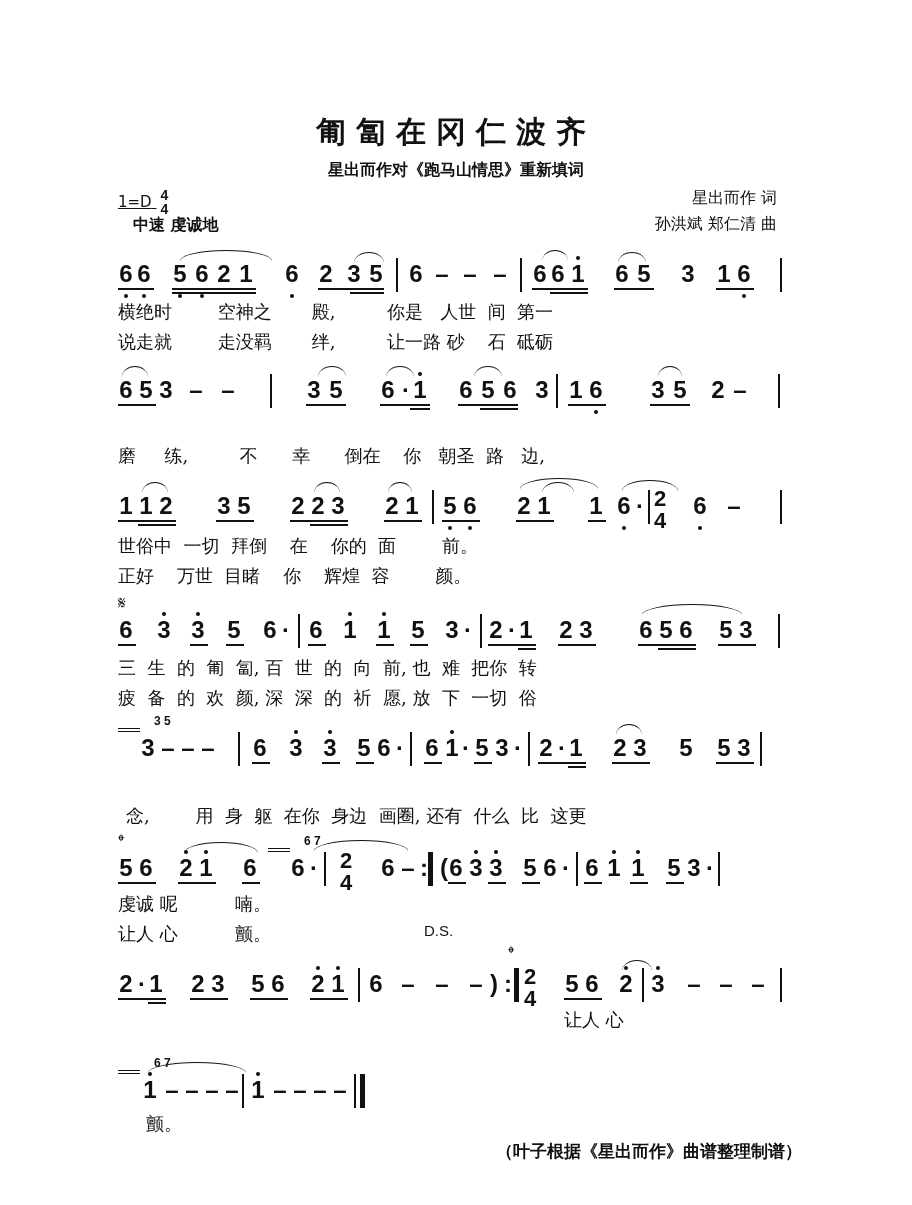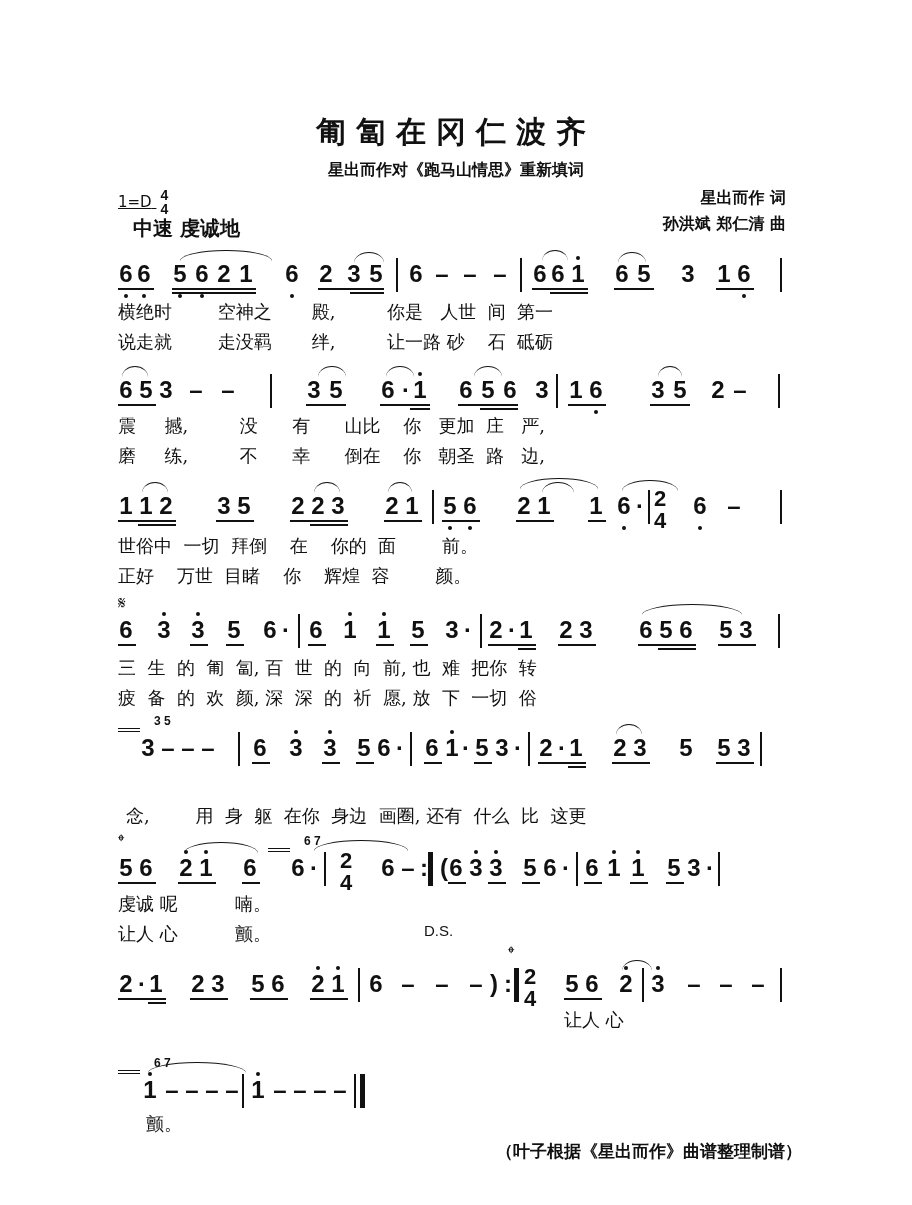--- a/index.html
+++ b/index.html
@@ -3,22 +3,22 @@
 <meta charset="utf-8">
 <style>
   html,body{margin:0;padding:0;background:#fff;}
   body{width:912px;height:1205px;position:relative;overflow:hidden;font-family:"DejaVu Sans","Liberation Sans",sans-serif;color:#111;}
   .abs{position:absolute;}
   .title{left:0;width:912px;top:112px;text-align:center;font-family:"DejaVu Serif","Liberation Serif",serif;font-size:30px;font-weight:bold;letter-spacing:10px;}
   .subtitle{left:0;width:912px;top:160px;text-align:center;font-size:16px;font-weight:bold;}
   .key{left:118px;top:188px;font-size:15px;text-decoration:underline;}
   .ts{display:inline-block;vertical-align:middle;text-align:center;font-weight:bold;font-family:"Liberation Sans",sans-serif;line-height:14px;}
   .ts span{display:block;}
-  .tempo{left:133px;top:215px;font-size:20px;font-weight:bold;}
-  .credit{right:126px;font-size:16px;font-weight:bold;text-align:left;}
+  .tempo{left:133px;top:215px;font-size:16px;font-weight:bold;}
+  .credit{right:135px;font-size:16px;font-weight:normal;text-align:left;}
   .line{position:absolute;left:118px;width:670px;}
   .n{position:absolute;font-family:"Liberation Sans",sans-serif;font-weight:bold;font-size:24px;line-height:24px;width:16px;text-align:center;}
   .n.hi::before{content:"";position:absolute;left:6px;top:-6px;width:4px;height:4px;border-radius:2px;background:#111;}
   .n.lo::after{content:"";position:absolute;left:6px;bottom:-12px;width:4px;height:4px;border-radius:2px;background:#111;}
   .ul{position:absolute;height:2px;background:#111;}
   .bar{position:absolute;width:2px;background:#111;height:34px;}
   .bar.dbl{width:5px;}
   .slur{position:absolute;border-top:1.5px solid #111;border-radius:50% 50% 0 0 / 100% 100% 0 0;height:10px;}
   .lyr{position:absolute;font-family:"DejaVu Serif","Liberation Serif",serif;font-size:18px;letter-spacing:0;white-space:pre;}
   .small{position:absolute;font-family:"Liberation Sans",sans-serif;font-weight:bold;font-size:12px;margin-left:36px;}
@@ -114,21 +114,20 @@
   <div class="n" style="left:450px">1</div>
     <div class="n lo" style="left:470px">6</div>
   <div class="ul" style="left:450px;top:26px;width:38px"></div>
   <div class="slur" style="left:540px;top:-12px;width:24px"></div>
   <div class="n" style="left:532px">3</div>
     <div class="n" style="left:554px">5</div>
   <div class="ul" style="left:532px;top:26px;width:40px"></div>
   <div class="n" style="left:592px">2</div>
     <div class="n" style="left:614px">–</div>
   <div class="bar" style="left:660px;top:-4px"></div>
-  <div class="lyr" style="left:0;top:36px">震     撼,         没      有      山比    你   更加  庄   严,</div>
   <div class="lyr" style="left:0;top:66px">磨     练,         不      幸      倒在    你   朝圣  路   边,</div>
 </div>
 
 <div class="line" style="top:494px;height:100px;">
   <div class="slur" style="left:24px;top:-12px;width:26px"></div>
   <div class="n" style="left:0">1</div>
     <div class="n" style="left:20px">1</div>
     <div class="n" style="left:40px">2</div>
   <div class="ul" style="left:0;top:26px;width:58px"></div>
     <div class="ul" style="left:20px;top:30px;width:38px"></div>

